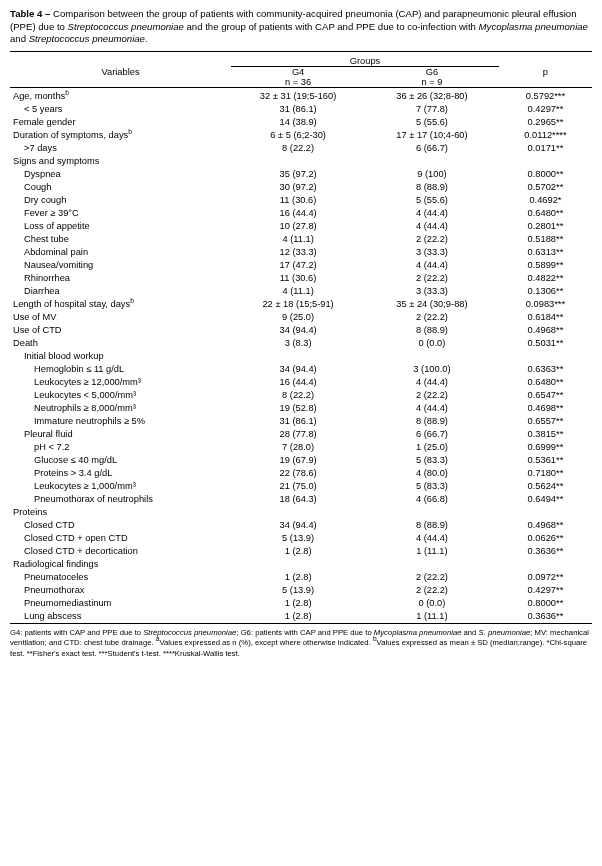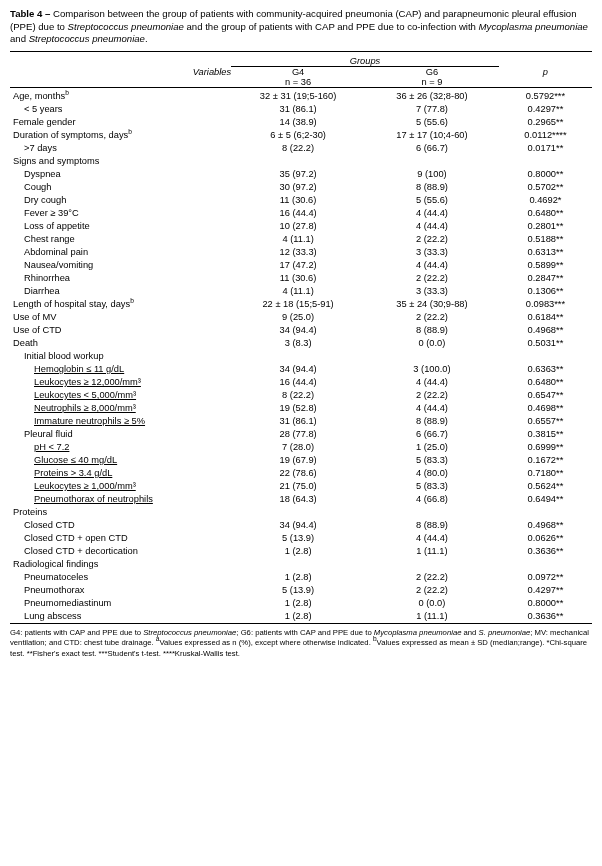--- a/index.html
+++ b/index.html
@@ -47,45 +47,44 @@
   .rule-top td {
     border-top: 1.1px solid #000;
   }
   .rule-bot td {
     border-bottom: 1.1px solid #000;
   }
   .hdr-row td {
     text-align: center;
     padding: 2px 0 2px 0;
     height: 14px;
-    font-style: italic;
   }
   .hdr-row td.varcol {
-    text-align: right;
+    text-align: center;
   }
   .groups-span {
     border-bottom: 0.8px solid #000;
   }
   .sub-row td {
     text-align: center;
     padding: 1px 0 2px 0;
   }
   .data-row td {
     padding: 1.6px 0 1.6px 0;
     height: 13px;
   }
   td.c {
     text-align: center;
   }
   td.l {
     text-align: left;
   }
   .ind1 { padding-left: 3px !important; }
   .ind2 { padding-left: 14px !important; }
-  .ind3 { padding-left: 24px !important; text-decoration: underline; }
+  .ind3 { padding-left: 24px !important; }
   sup {
     font-size: 6.6px;
     vertical-align: super;
     line-height: 0;
   }
   .footnote {
     font-size: 7.7px;
     line-height: 10.4px;
     margin-top: 4px;
     text-align: left;
@@ -194,42 +193,42 @@
           <td class="c">4 (44.4)</td>
           <td class="c">0.6480**</td>
         </tr>
         <tr class="data-row">
           <td class="l ind2">Loss of appetite</td>
           <td class="c">10 (27.8)</td>
           <td class="c">4 (44.4)</td>
           <td class="c">0.2801**</td>
         </tr>
         <tr class="data-row">
-          <td class="l ind2">Chest range</td>
+          <td class="l ind2">Chest tube</td>
           <td class="c">4 (11.1)</td>
           <td class="c">2 (22.2)</td>
           <td class="c">0.5188**</td>
         </tr>
         <tr class="data-row">
           <td class="l ind2">Abdominal pain</td>
           <td class="c">12 (33.3)</td>
           <td class="c">3 (33.3)</td>
           <td class="c">0.6313**</td>
         </tr>
         <tr class="data-row">
           <td class="l ind2">Nausea/vomiting</td>
           <td class="c">17 (47.2)</td>
           <td class="c">4 (44.4)</td>
           <td class="c">0.5899**</td>
         </tr>
         <tr class="data-row">
           <td class="l ind2">Rhinorrhea</td>
           <td class="c">11 (30.6)</td>
           <td class="c">2 (22.2)</td>
-          <td class="c">0.2847**</td>
+          <td class="c">0.4822**</td>
         </tr>
         <tr class="data-row">
           <td class="l ind2">Diarrhea</td>
           <td class="c">4 (11.1)</td>
           <td class="c">3 (33.3)</td>
           <td class="c">0.1306**</td>
         </tr>
         <tr class="data-row">
           <td class="l ind1">Length of hospital stay, days<sup>b</sup></td>
           <td class="c">22 ± 18 (15;5-91)</td>
@@ -299,21 +298,21 @@
         <tr class="data-row">
           <td class="l ind3">pH &lt; 7.2</td>
           <td class="c">7 (28.0)</td>
           <td class="c">1 (25.0)</td>
           <td class="c">0.6999**</td>
         </tr>
         <tr class="data-row">
           <td class="l ind3">Glucose ≤ 40 mg/dL</td>
           <td class="c">19 (67.9)</td>
           <td class="c">5 (83.3)</td>
-          <td class="c">0.1672**</td>
+          <td class="c">0.5361**</td>
         </tr>
         <tr class="data-row">
           <td class="l ind3">Proteins &gt; 3.4 g/dL</td>
           <td class="c">22 (78.6)</td>
           <td class="c">4 (80.0)</td>
           <td class="c">0.7180**</td>
         </tr>
         <tr class="data-row">
           <td class="l ind3">Leukocytes ≥ 1,000/mm³</td>
           <td class="c">21 (75.0)</td>

